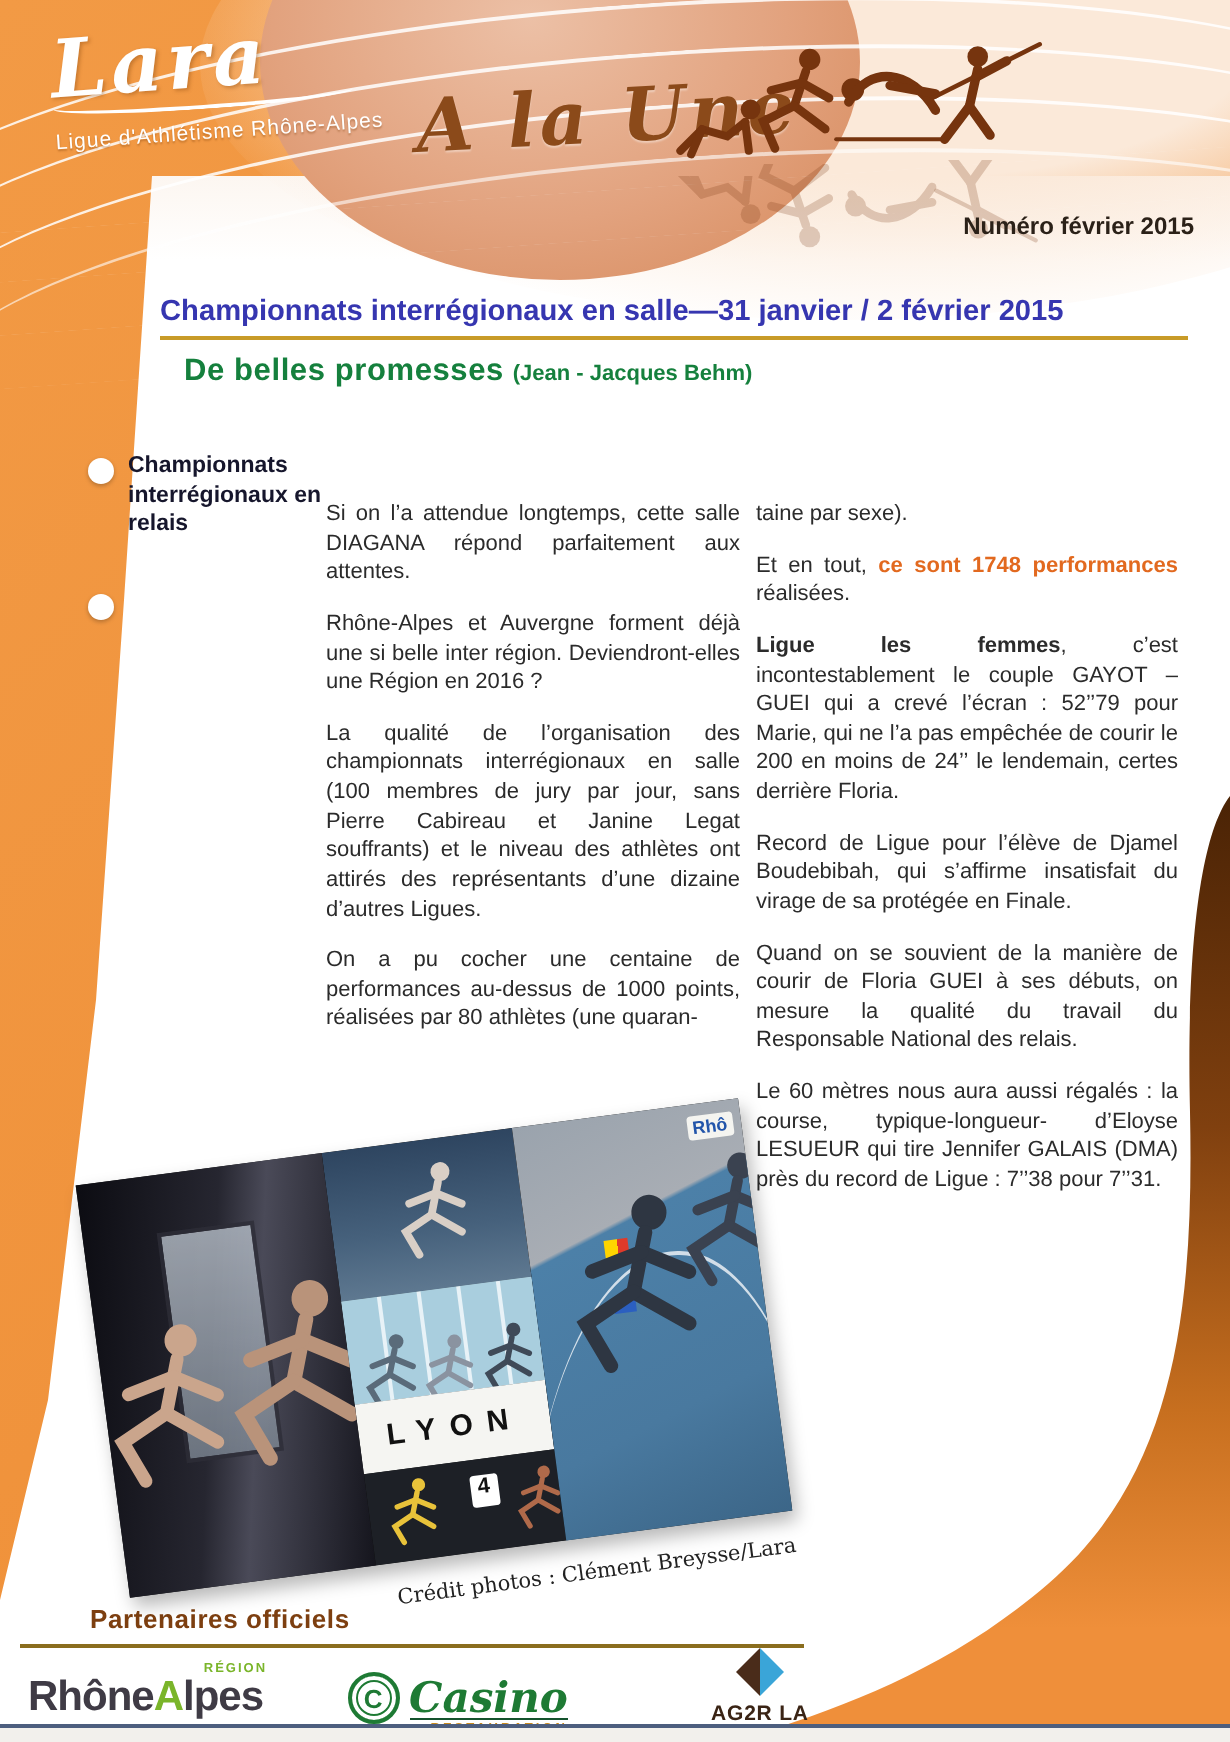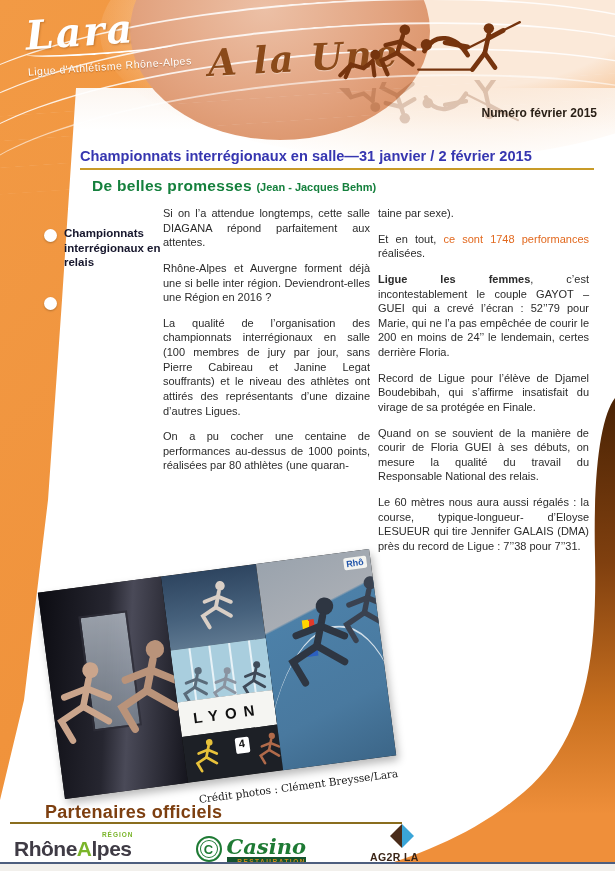--- a/index.html
+++ b/index.html
@@ -33,25 +33,25 @@
 
   
   .title{left:80px;top:148px;width:514px;z-index:3;font-size:14.6px;font-weight:bold;color:#3636b0;
          border-bottom:2px solid #c89b28;padding-bottom:4px;}
   .subtitle{left:92px;top:177px;z-index:3;color:#15803d;}
   .sub-main{font-size:15.5px;font-weight:bold;letter-spacing:.3px;}
   .sub-author{font-size:11px;font-weight:bold;}
   .menu{left:64px;top:226px;width:102px;z-index:3;font-size:11.5px;font-weight:bold;color:#16162c;line-height:1.28;}
   .menu-item2{margin-top:24px;}
   .bullet{width:13px;height:13px;border-radius:50%;background:#fff;box-shadow:0 1px 2px rgba(0,0,0,.25);z-index:3;}
-  .col{z-index:3;font-size:11px;color:#2b2b2b;line-height:1.33;text-align:justify;}
+  .col{z-index:3;font-size:11px;color:#2b2b2b;line-height:1.33;text-align:justify;margin-top:44px;}
   .col p{margin:0 0 11px 0;}
   .colL{left:163px;top:206px;width:207px;}
   .colR{left:378px;top:206px;width:211px;}
-  .hl{color:#e2691f;font-weight:normal;}
+  .hl{color:#e2691f;font-weight:bold;}
   .bld{font-weight:bold;}
 
   
   .photo{left:50px;top:570px;width:334px;height:208px;z-index:4;transform:rotate(-7.5deg);
          display:flex;box-shadow:2px 5px 9px rgba(0,0,0,.28);background:#111;}
   .pan{position:relative;overflow:hidden;}
   .pan1{flex:0 0 37%;background:linear-gradient(100deg,#0c0c12,#262630 45%,#4a4a58 60%,#15151d);}
   .rail{left:30%;top:14%;width:36%;height:54%;background:linear-gradient(#b7bfc9,#7e8894);opacity:.8;border:2px solid #2e2e38;}
   .pan2{flex:0 0 29%;display:flex;flex-direction:column;}
   .p2a{flex:0 0 36%;background:linear-gradient(#2e4560,#46617c 60%,#5e7890);position:relative;}
@@ -63,30 +63,30 @@
   .pan4 .lane-line{left:-10%;top:34%;width:130%;height:80%;border-top:2px solid rgba(255,255,255,.75);border-radius:50% 50% 0 0/100% 100% 0 0;transform:rotate(8deg);}
   .sign{background:#f4f4f0;color:#2255aa;font-size:9px;font-weight:bold;padding:1px 3px;border-radius:2px;}
   .lanecard{background:#fff;color:#111;font-size:11px;font-weight:bold;width:14px;height:16px;text-align:center;border-radius:2px;}
   .bib-y{width:12px;height:9px;background:linear-gradient(90deg,#ffd400 55%,#e03a2a 55%);}
   .shorts-b{width:11px;height:7px;background:#2b5fc0;}
   .fig{position:absolute;}
   .caption{left:198px;top:780px;z-index:4;transform:rotate(-7.5deg);font-family:"DejaVu Serif",serif;
            font-size:10.5px;color:#222;white-space:nowrap;}
 
   
-  .ft-title{left:10px;top:802px;z-index:3;font-size:18px;font-weight:bold;color:#7d3f10;letter-spacing:.3px;padding-left:35px;}
+  .ft-title{left:10px;top:802px;z-index:3;font-size:13px;font-weight:bold;color:#7d3f10;letter-spacing:.3px;padding-left:35px;}
   .ft-rule{left:10px;top:822px;width:392px;height:1.5px;background:#8a6d1e;z-index:3;}
-  .partners{left:14px;top:830px;width:420px;height:38px;z-index:3;display:flex;align-items:center;gap:64px;}
+  .partners{left:14px;top:830px;width:420px;height:38px;z-index:3;display:flex;align-items:center;gap:42px;text-align:center;}
   .p-rhone{position:relative;font-weight:bold;font-size:21px;color:#3f3b45;letter-spacing:-.5px;}
   .rh-a{color:#7ab52a;}
   .rh-region{position:absolute;right:-2px;top:-6px;font-size:6.5px;color:#7ab52a;letter-spacing:1px;}
   .p-casino{display:flex;align-items:center;gap:5px;}
   .cas-icon{width:22px;height:22px;border:2px solid #1e7a34;border-radius:50%;color:#1e7a34;font-weight:bold;
             font-size:13px;display:flex;align-items:center;justify-content:center;box-shadow:inset 0 0 0 2px #fff,inset 0 0 0 3px #1e7a34;}
-  .cas-text{position:relative;font-family:"DejaVu Serif",serif;font-style:italic;font-weight:bold;font-size:21px;color:#1e7a34;border-bottom:6px solid #14532d;line-height:1;}
+  .cas-text{position:relative;font-family:"DejaVu Serif",serif;font-style:italic;font-weight:bold;font-size:21px;color:#1e7a34;border-bottom:1px solid #14532d;line-height:1;}
   .cas-sub{position:absolute;right:0;bottom:-9px;font-size:6.5px;font-style:normal;font-family:"Liberation Sans",sans-serif;color:#c98a1e;letter-spacing:1.5px;}
   .p-ag2r{display:flex;flex-direction:column;align-items:center;gap:2px;}
   .ag2r-name{font-size:10.5px;font-weight:bold;color:#3a2415;letter-spacing:.4px;}
 </style>
 </head>
 <body>
 
 <svg width="0" height="0" style="position:absolute">
   <defs>
     <g id="sym-sprint" stroke="currentColor" stroke-width="4.5" fill="none" stroke-linecap="round">

